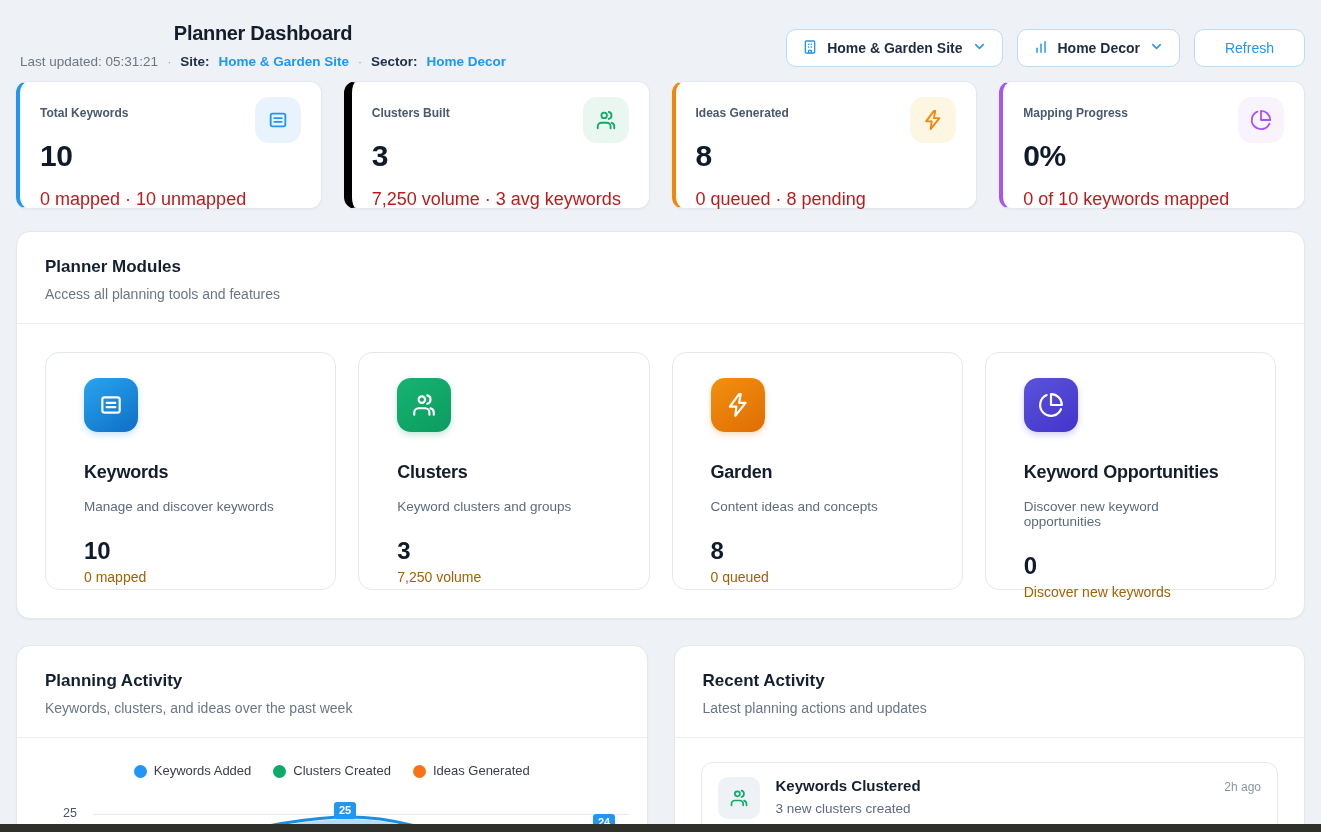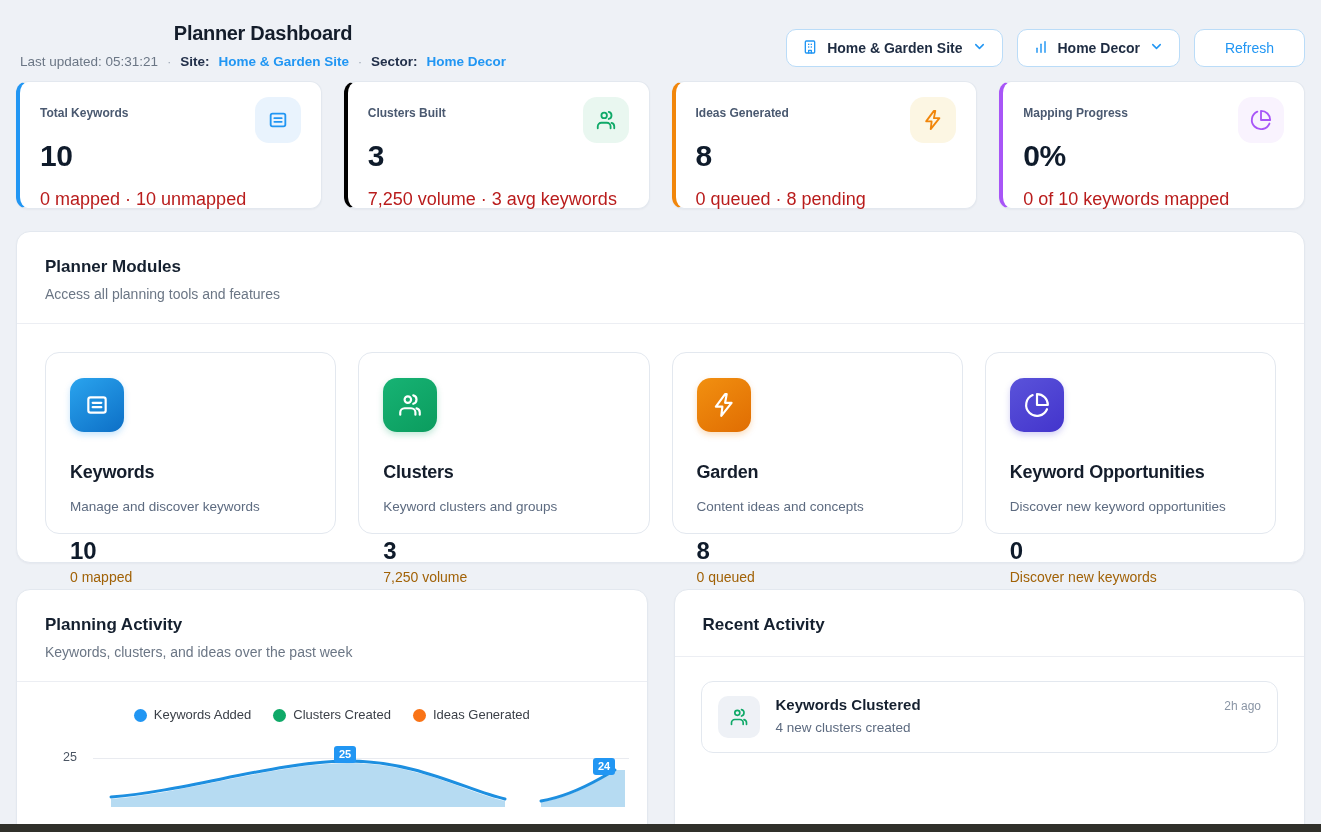--- a/index.html
+++ b/index.html
@@ -28,21 +28,21 @@
   .sel-btn svg, .refresh-btn svg { color: #2196f3; }
   .refresh-btn { color: #2196f3; font-weight: 400; padding: 0 30px; }
 
   
   .stats { display: grid; grid-template-columns: repeat(4, 1fr); gap: 22px; margin-top: 12px; }
   .stat-card {
     background: #fff; border: 1px solid #e3e8ef; border-radius: 12px; height: 128px;
     padding: 15px 20px 13px; position: relative; box-shadow: 0 1px 2px rgba(16,24,40,.04);
   }
   .stat-card.acc-blue   { border-left: 4px solid #2196f3; }
-  .stat-card.acc-green  { border-left: 4px solid #000000; }
+  .stat-card.acc-green  { border-left: 8px solid #000000; }
   .stat-card.acc-orange { border-left: 4px solid #f1860b; }
   .stat-card.acc-purple { border-left: 4px solid #a855f7; }
   .stat-head { display: flex; justify-content: space-between; align-items: flex-start; }
   .stat-label { font-size: 12px; color: #4a5970; font-weight: 600; margin-top: 9px; }
   .icon-badge { width: 46px; height: 46px; border-radius: 14px; display: flex; align-items: center; justify-content: center; }
   .ib-blue   { background: #e9f3fd; color: #2196f3; }
   .ib-green  { background: #e9f7f0; color: #0fa968; }
   .ib-cream  { background: #fcf6e3; color: #f1860b; }
   .ib-purple { background: #f9f3fe; color: #a855f7; }
   .stat-value { font-size: 30px; font-weight: 800; color: #0f1b2b; margin-top: -4px; letter-spacing: -0.5px; }
@@ -50,21 +50,21 @@
 
   
   .panel { background: #fff; border: 1px solid #e3e8ef; border-radius: 14px; box-shadow: 0 1px 2px rgba(16,24,40,.04); }
   .panel-head { padding: 25px 28px 21px; border-bottom: 1px solid #eceef3; }
   .panel-title { font-size: 17px; font-weight: 700; color: #15202f; }
   .panel-sub { font-size: 14px; color: #6b7685; margin-top: 9px; }
 
   
   .modules-panel { margin-top: 22px; }
   .modules-body { padding: 28px; display: grid; grid-template-columns: repeat(4, 1fr); gap: 22px; }
-  .module-card { border: 1px solid #e3e8ef; border-radius: 14px; padding: 25px 24px; height: 182px; background: #fff; cursor: pointer; }
+  .module-card { border: 1px solid #e3e8ef; border-radius: 14px; padding: 25px 38px; height: 238px; background: #fff; cursor: pointer; }
   .module-icon { width: 54px; height: 54px; border-radius: 14px; display: flex; align-items: center; justify-content: center; color: #fff; }
   .mi-blue   { background: linear-gradient(145deg, #2aa4ee, #0d6fc6); box-shadow: 0 3px 6px rgba(33,150,243,.25); }
   .mi-green  { background: linear-gradient(145deg, #17b374, #0b9c5e); box-shadow: 0 3px 6px rgba(16,169,104,.25); }
   .mi-orange { background: linear-gradient(145deg, #f29010, #e06d02); box-shadow: 0 3px 6px rgba(236,124,4,.25); }
   .mi-indigo { background: linear-gradient(145deg, #5a53da, #4334cc); box-shadow: 0 3px 6px rgba(79,70,214,.25); }
   .module-title { font-size: 18px; font-weight: 800; color: #141d2b; margin-top: 30px; letter-spacing: -0.2px; }
   .module-desc { font-size: 13.5px; color: #5d6b80; margin-top: 16px; }
   .module-value { font-size: 24px; font-weight: 800; color: #0f1b2b; margin-top: 23px; }
   .module-sub { font-size: 14px; color: #a16207; margin-top: 4px; }
 
@@ -312,37 +312,38 @@
           <path d="M 448 64 C 472 60, 492 50, 508 41 L 522 33" fill="none" stroke="#1d8fe0" stroke-width="3" stroke-linecap="round"></path>
         </svg>
         <span class="pt-badge pt-25">25</span>
         <span class="pt-badge pt-24">24</span>
       </div>
     </div>
 
     <div class="panel">
       <div class="panel-head">
         <div class="panel-title">Recent Activity</div>
+        <div class="panel-sub">Latest planning actions and updates</div>
       </div>
       <div class="activity-body">
         <div class="activity-item">
           <div class="activity-tile">
             <svg width="20" height="20" viewBox="0 0 24 24" fill="none" stroke="currentColor" stroke-width="2" stroke-linecap="round" stroke-linejoin="round">
               <path d="M17 21v-2a4 4 0 0 0-4-4H7a4 4 0 0 0-4 4v2"></path>
                 <circle cx="10" cy="7" r="3"></circle>
                 <path d="M21 21v-2a4 4 0 0 0-3-3.87"></path>
                 <path d="M15 3.13a4 4 0 0 1 0 7.75"></path>
             </svg>
           </div>
           <div class="activity-main">
             <div class="activity-row1">
               <span class="activity-title">Keywords Clustered</span>
               <span class="activity-time">2h ago</span>
             </div>
-            <div class="activity-desc">4 new clusters created</div>
+            <div class="activity-desc">3 new clusters created</div>
           </div>
         </div>
       </div>
     </div>
 
   </div>
 
   <div class="taskbar-edge"></div>
 </div>
 

